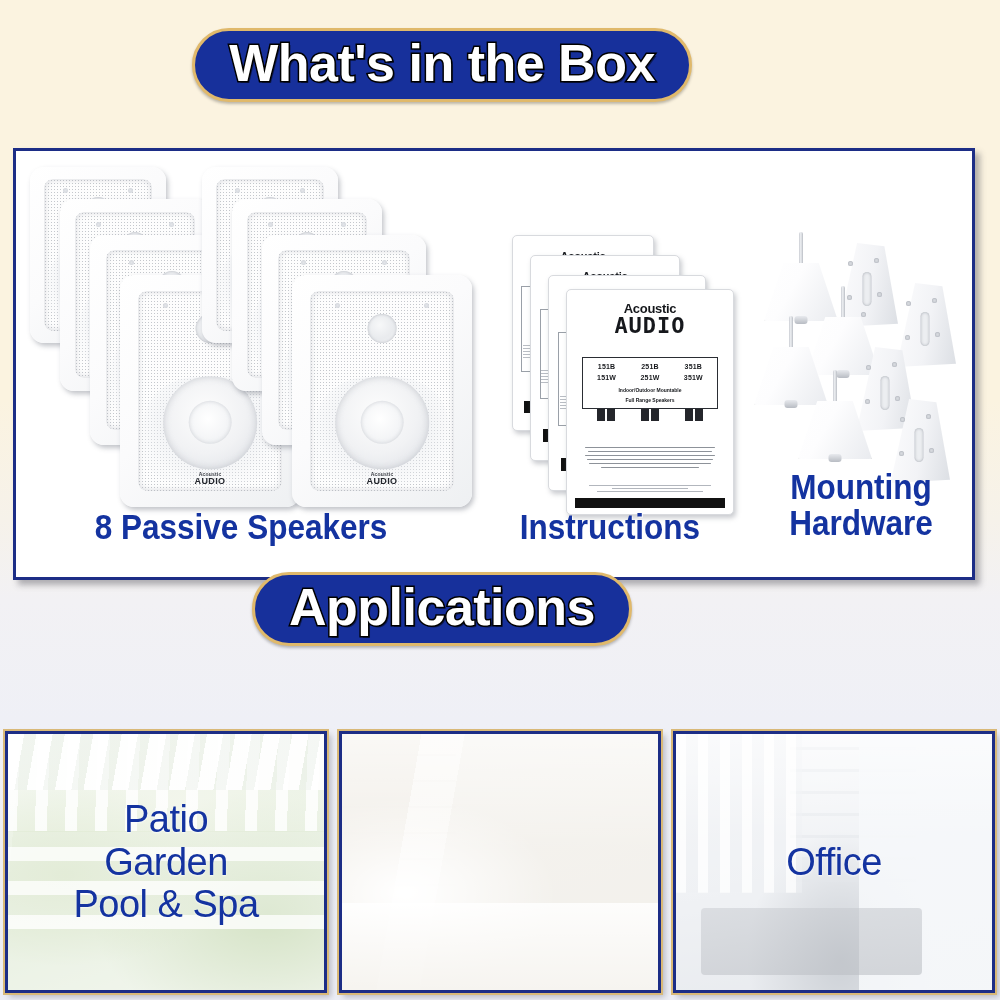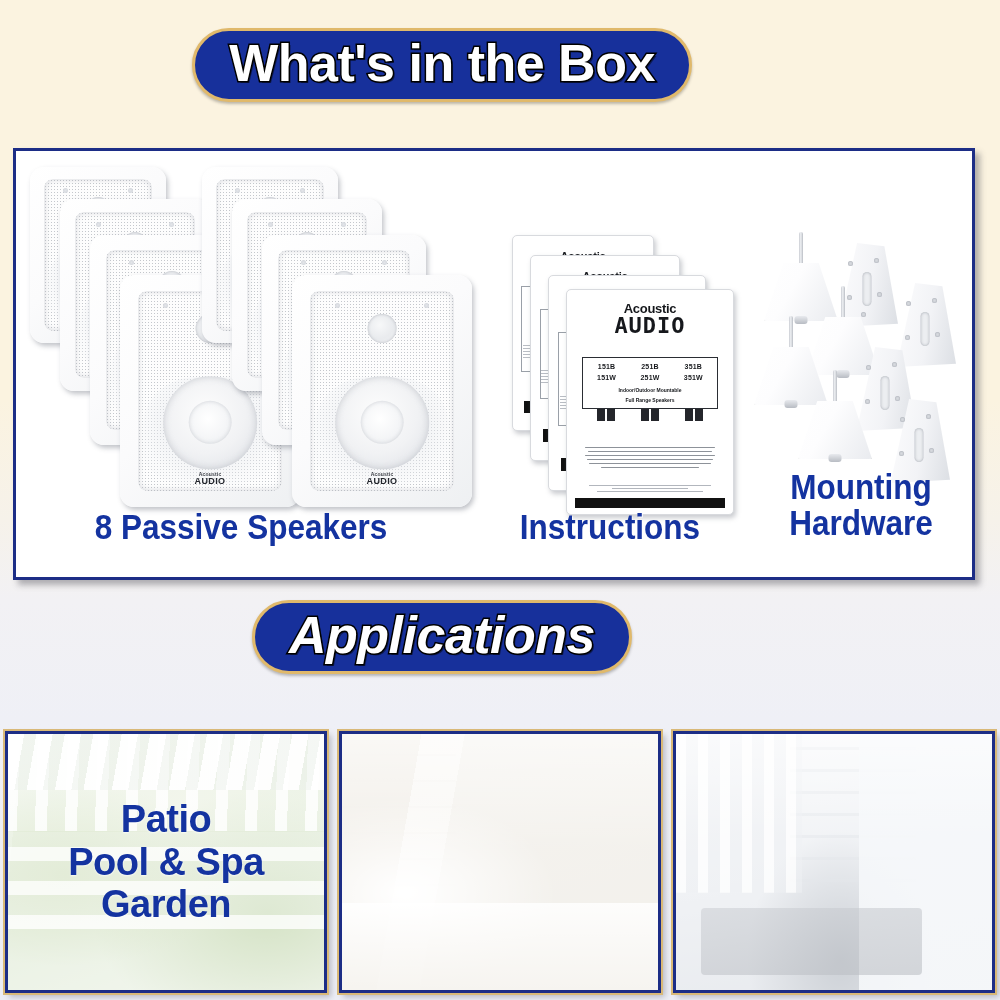--- a/index.html
+++ b/index.html
@@ -201,21 +201,21 @@
     position:absolute; top:731px; width:322px; height:262px;
     border:3px solid #1c2d86; outline:2px solid #d9b978;
     box-shadow:4px 4px 6px rgba(100,105,120,.4);
     overflow:hidden;
   }
   .app-photo { position:absolute; inset:0; }
   .app-wash { position:absolute; inset:0; background:rgba(255,255,255,.5); }
   .app-text {
     position:absolute; inset:0; display:flex; flex-direction:column;
     align-items:center; justify-content:center;
-    font-size:38px; font-weight:bold; color:#1433a0; line-height:1.12;
+    font-size:38px; font-weight:normal; color:#1433a0; line-height:1.12;
     letter-spacing:-.5px;
     text-shadow:0 1px 2px rgba(255,255,255,.75);
   }
 
   
   .scene-patio {
     background:
       linear-gradient(95deg, rgba(255,255,255,.18) 0 4%, transparent 4% 9%) repeat-x,
       repeating-linear-gradient(92deg, rgba(255,255,255,.85) 0 12px, rgba(245,248,242,.25) 12px 30px) 0 0/100% 38%,
       repeating-linear-gradient(0deg, rgba(255,255,255,.8) 0 14px, rgba(230,238,226,.3) 14px 34px) 0 62%/100% 38%,
@@ -497,41 +497,42 @@
     <div class="caption" style="left:460px; top:358px; width:268px; font-size:35px;">Instructions</div>
 
     <div class="caption" style="left:728px; top:318px; width:234px; font-size:35px;">
       <div>Mounting</div>
       <div>Hardware</div>
     </div>
 
   </div>
 </div>
 
-<div class="banner-wrap" style="top:600px;font-style:italic;">
+<div class="banner-wrap" style="top:572px;">
   <div class="banner">
     <div class="banner-text">Applications</div>
   </div>
 </div>
 
 <div class="app-card" style="left:5px;">
   <div class="app-photo scene-patio"></div>
   <div class="app-wash"></div>
   <div class="app-text">
     <span>Patio</span>
+    <span>Garden</span>
     <span>Pool &amp; Spa</span>
-    <span>Garden</span>
   </div>
 </div>
 
 <div class="app-card" style="left:339px;">
   <div class="app-photo scene-home"></div>
   <div class="app-wash"></div>
   <div class="app-text">
   </div>
 </div>
 
 <div class="app-card" style="left:673px;">
   <div class="app-photo scene-office"></div>
   <div class="app-wash"></div>
   <div class="app-text">
+    <span>Office</span>
   </div>
 </div>
 
 </body></html>

